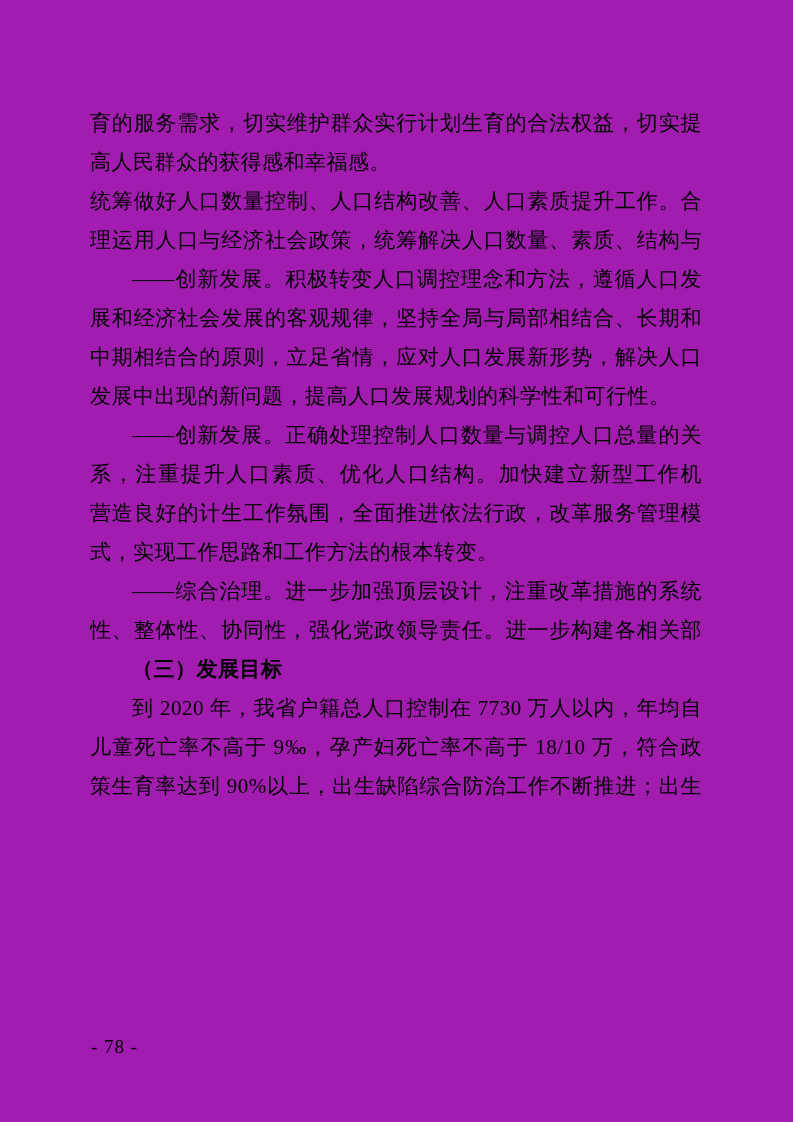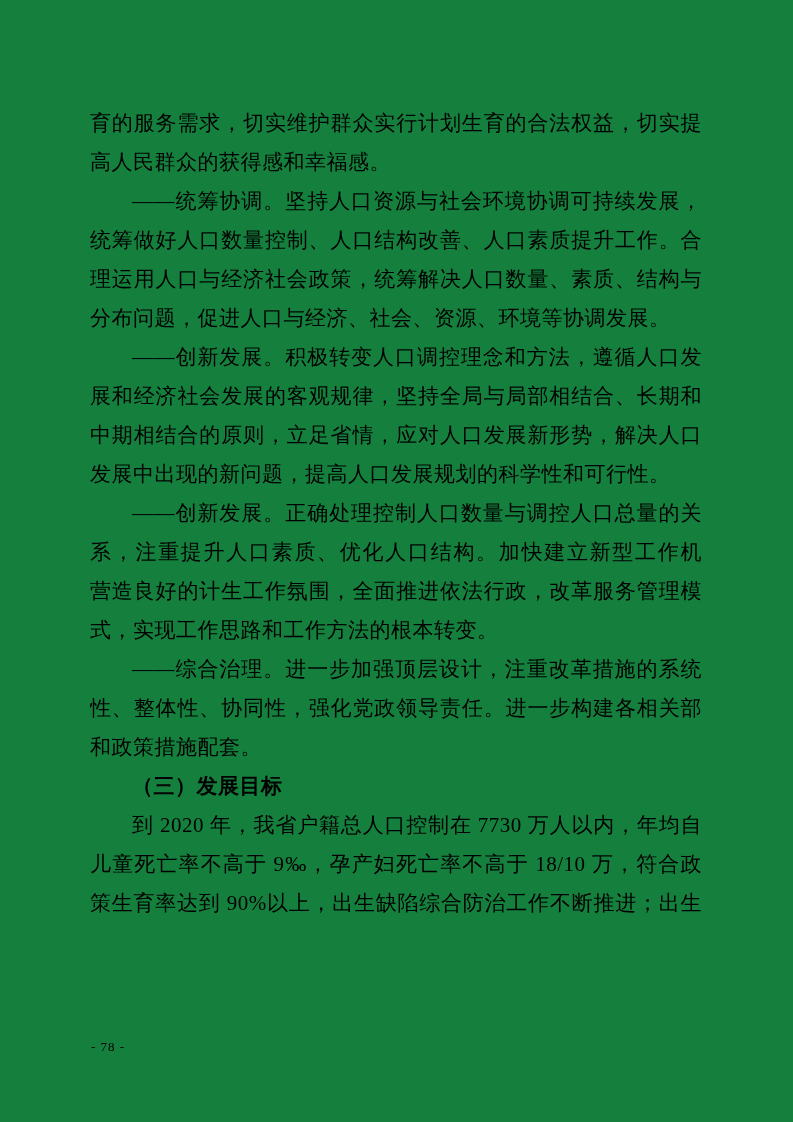--- a/index.html
+++ b/index.html
@@ -4,21 +4,21 @@
 <style>
   html, body {
     margin: 0;
     padding: 0;
     background: #ffffff;
   }
   .page {
     position: relative;
     width: 793px;
     height: 1122px;
-    background: #15803d;
+    background: #a21caf;
     color: #000000;
     font-family: "Liberation Serif", "DejaVu Serif", serif;
     overflow: hidden;
   }
   .doc-body {
     position: absolute;
     left: 90px;
     top: 104px;
     width: 612px;
   }
@@ -38,46 +38,43 @@
   .line.indent {
     text-indent: 2em;
   }
   .line.bold {
     font-weight: bold;
   }
   .page-footer {
     position: absolute;
     left: 91px;
     top: 1035px;
-    font-size: 13px;
+    font-size: 19px;
     line-height: 24px;
     letter-spacing: 1px;
   }
 </style>
 </head>
 <body>
 
 <div class="page">
   <div class="doc-body">
       <div class="line fill">育的服务需求，切实维护群众实行计划生育的合法权益，切实提</div>
       <div class="line">高人民群众的获得感和幸福感。</div>
-      <div class="line indent fill">——统筹协调。坚持人口资源与社会环境协调可持续发展，</div>
       <div class="line fill">统筹做好人口数量控制、人口结构改善、人口素质提升工作。合</div>
       <div class="line fill">理运用人口与经济社会政策，统筹解决人口数量、素质、结构与</div>
-      <div class="line">分布问题，促进人口与经济、社会、资源、环境等协调发展。</div>
       <div class="line indent fill">——创新发展。积极转变人口调控理念和方法，遵循人口发</div>
       <div class="line fill">展和经济社会发展的客观规律，坚持全局与局部相结合、长期和</div>
       <div class="line fill">中期相结合的原则，立足省情，应对人口发展新形势，解决人口</div>
       <div class="line">发展中出现的新问题，提高人口发展规划的科学性和可行性。</div>
       <div class="line indent fill">——创新发展。正确处理控制人口数量与调控人口总量的关</div>
       <div class="line fill">系，注重提升人口素质、优化人口结构。加快建立新型工作机制，</div>
       <div class="line fill">营造良好的计生工作氛围，全面推进依法行政，改革服务管理模</div>
       <div class="line">式，实现工作思路和工作方法的根本转变。</div>
       <div class="line indent fill">——综合治理。进一步加强顶层设计，注重改革措施的系统</div>
       <div class="line fill">性、整体性、协同性，强化党政领导责任。进一步构建各相关部</div>
-      <div class="line">和政策措施配套。</div>
       <div class="line indent bold">（三）发展目标</div>
       <div class="line indent fill">到 2020 年，我省户籍总人口控制在 7730 万人以内，年均自</div>
       <div class="line fill">儿童死亡率不高于 9‰，孕产妇死亡率不高于 18/10 万，符合政</div>
       <div class="line fill">策生育率达到 90%以上，出生缺陷综合防治工作不断推进；出生</div>
     </div>
   <div class="page-footer">- 78 -</div>
 </div>
 
 </body></html>

